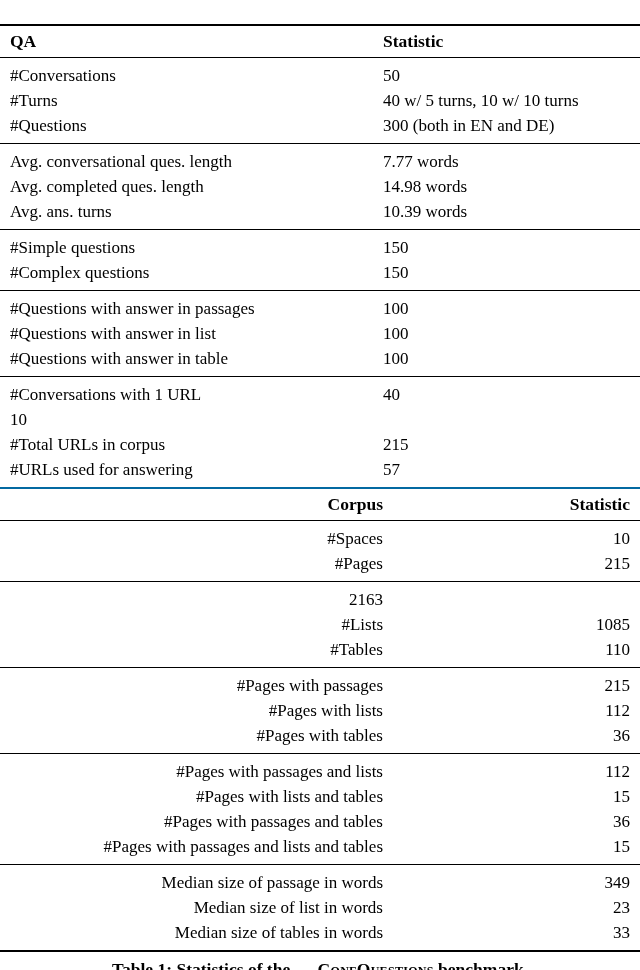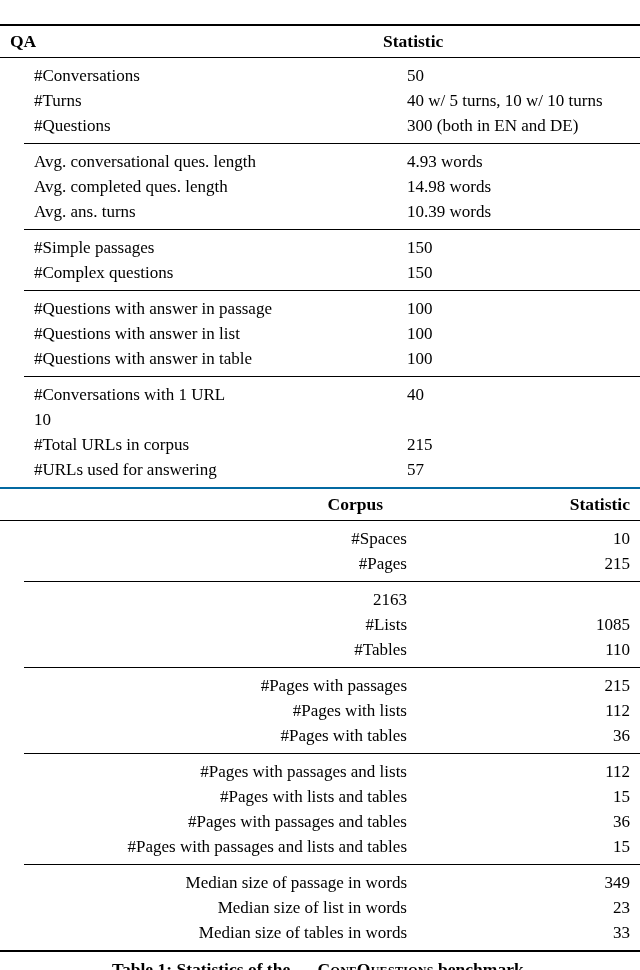--- a/index.html
+++ b/index.html
@@ -35,21 +35,20 @@
   }
   .header-row {
     font-weight: bold;
     font-size: 17.5px;
     padding-top: 3px;
     padding-bottom: 3px;
     border-bottom: 1.5px solid #000;
   }
   .group {
     padding: 5px 0;
-    margin-left: 24px;
   }
   .group + .group {
     border-top: 1.5px solid #000;
   }
   .cell {
     white-space: nowrap;
     overflow: hidden;
   }
   .caption {
     margin-top: 6px;
@@ -84,44 +83,44 @@
             <span class="cell">40 w/ 5 turns, 10 w/ 10 turns</span>
           </div>
           <div class="row">
             <span class="cell">#Questions</span>
             <span class="cell">300 (both in EN and DE)</span>
           </div>
         </div>
         <div class="group">
           <div class="row">
             <span class="cell">Avg. conversational ques. length</span>
-            <span class="cell">4.93 words</span>
+            <span class="cell">7.77 words</span>
           </div>
           <div class="row">
             <span class="cell">Avg. completed ques. length</span>
             <span class="cell">14.98 words</span>
           </div>
           <div class="row">
             <span class="cell">Avg. ans. turns</span>
             <span class="cell">10.39 words</span>
           </div>
         </div>
         <div class="group">
           <div class="row">
-            <span class="cell">#Simple passages</span>
+            <span class="cell">#Simple questions</span>
             <span class="cell">150</span>
           </div>
           <div class="row">
             <span class="cell">#Complex questions</span>
             <span class="cell">150</span>
           </div>
         </div>
         <div class="group">
           <div class="row">
-            <span class="cell">#Questions with answer in passage</span>
+            <span class="cell">#Questions with answer in passages</span>
             <span class="cell">100</span>
           </div>
           <div class="row">
             <span class="cell">#Questions with answer in list</span>
             <span class="cell">100</span>
           </div>
           <div class="row">
             <span class="cell">#Questions with answer in table</span>
             <span class="cell">100</span>
           </div>

